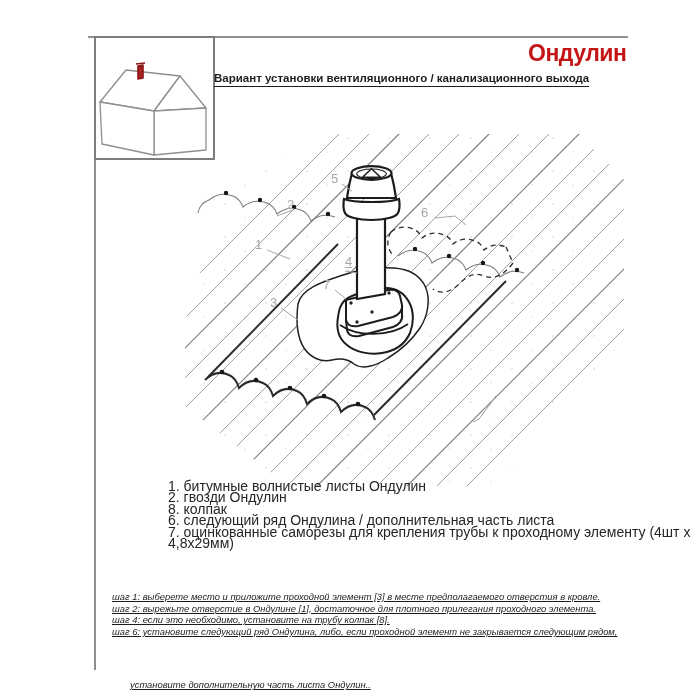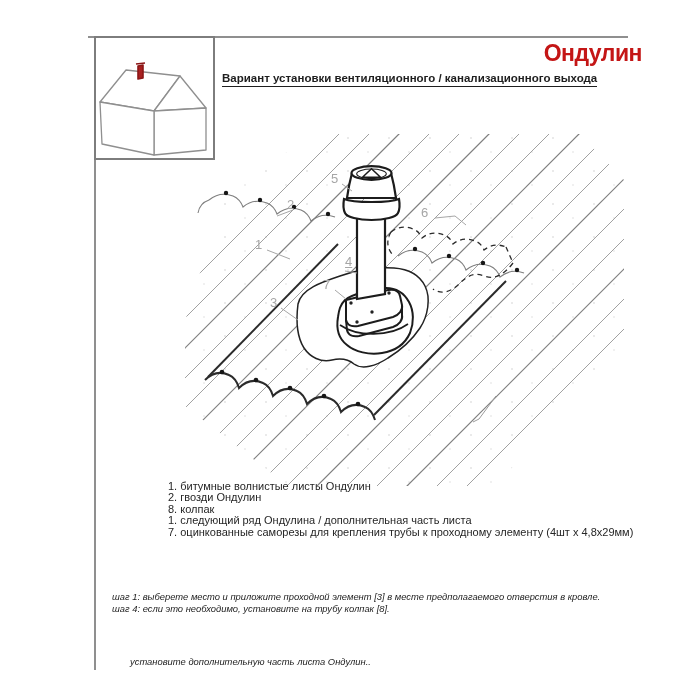--- a/index.html
+++ b/index.html
@@ -6,32 +6,32 @@
   body{
     width:700px;height:700px;position:relative;background:#ffffff;
     font-family:"Liberation Sans","DejaVu Sans",sans-serif;color:#262626;
     overflow:hidden;
   }
   .abs{position:absolute;}
   
   .top-rule{left:88px;top:36px;width:540px;height:2px;background:#8f8f8f;}
   .house-box{left:94px;top:36px;width:121px;height:124px;border:2px solid #7d7d7d;background:#fff;box-sizing:border-box;}
   .left-rule{left:94px;top:160px;width:2px;height:510px;background:#8f8f8f;}
-  .logo{left:528px;top:40px;width:114px;text-align:right;
+  .logo{left:528px;top:40px;width:114px;
         font-size:23px;font-weight:bold;letter-spacing:-0.5px;color:#c41616;}
-  .doc-title{left:222px;top:71px;font-size:11.5px;font-weight:bold;color:#1e1e1e;
+  .doc-title{left:214px;top:71px;font-size:11.5px;font-weight:bold;color:#1e1e1e;
              border-bottom:1.5px solid #1e1e1e;padding-bottom:1px;line-height:14px;}
   
   .diagram-wrap{left:95px;top:128px;width:535px;height:362px;}
   .callout{position:absolute;font-size:13px;color:#a6a6a6;line-height:13px;}
   .callout.u{text-decoration:underline;}
   
-  .parts{left:168px;top:481px;font-size:11px;line-height:11.4px;color:#262626;}
-  
-  .steps{left:112px;top:591px;font-size:9.4px;line-height:11.6px;font-style:italic;color:#1c1c1c;}
+  .parts{left:168px;top:481px;font-size:14px;line-height:11.4px;color:#262626;}
+  
+  .steps{left:112px;top:591px;font-size:9.4px;line-height:11.6px;font-style:italic;color:#1c1c1c;text-decoration:underline;}
   .steps .indent{padding-left:18px;margin-top:42px;}
 </style>
 </head>
 <body>
 
 <div class="abs top-rule"></div>
 <div class="abs left-rule"></div>
 
 <div class="abs house-box">
   <svg width="117" height="120" viewBox="0 0 117 120" fill="none" stroke="#8f8f8f" stroke-width="1.3" stroke-linejoin="round">
@@ -179,21 +179,23 @@
   <span class="callout u" style="left:250px;top:127px;">4</span>
   <span class="callout" style="left:236px;top:44px;">5</span>
   <span class="callout" style="left:326px;top:78px;">6</span>
   <span class="callout" style="left:228px;top:150px;">7</span>
 </div>
 
 <div class="abs parts">
   <div>1. битумные волнистые листы Ондулин</div>
   <div>2. гвозди Ондулин</div>
   <div>8. колпак</div>
-  <div>1. следующий ряд Ондулина / дополнительная часть листа</div>
+  <div>6. следующий ряд Ондулина / дополнительная часть листа</div>
   <div>7. оцинкованные саморезы для крепления трубы к проходному элементу (4шт х 4,8х29мм)</div>
 </div>
 
 <div class="abs steps">
   <div>шаг 1: выберете место и приложите проходной элемент [3] в месте предполагаемого отверстия в кровле.</div>
+  <div>шаг 2: вырежьте отверстие в Ондулине [1], достаточное для плотного прилегания проходного элемента.</div>
   <div>шаг 4: если это необходимо, установите на трубу колпак  [8].</div>
+  <div>шаг 6: установите следующий ряд Ондулина, либо, если проходной элемент не закрывается следующим рядом,</div>
   <div class="indent">установите дополнительную часть листа Ондулин..</div>
 </div>
 
 </body></html>

